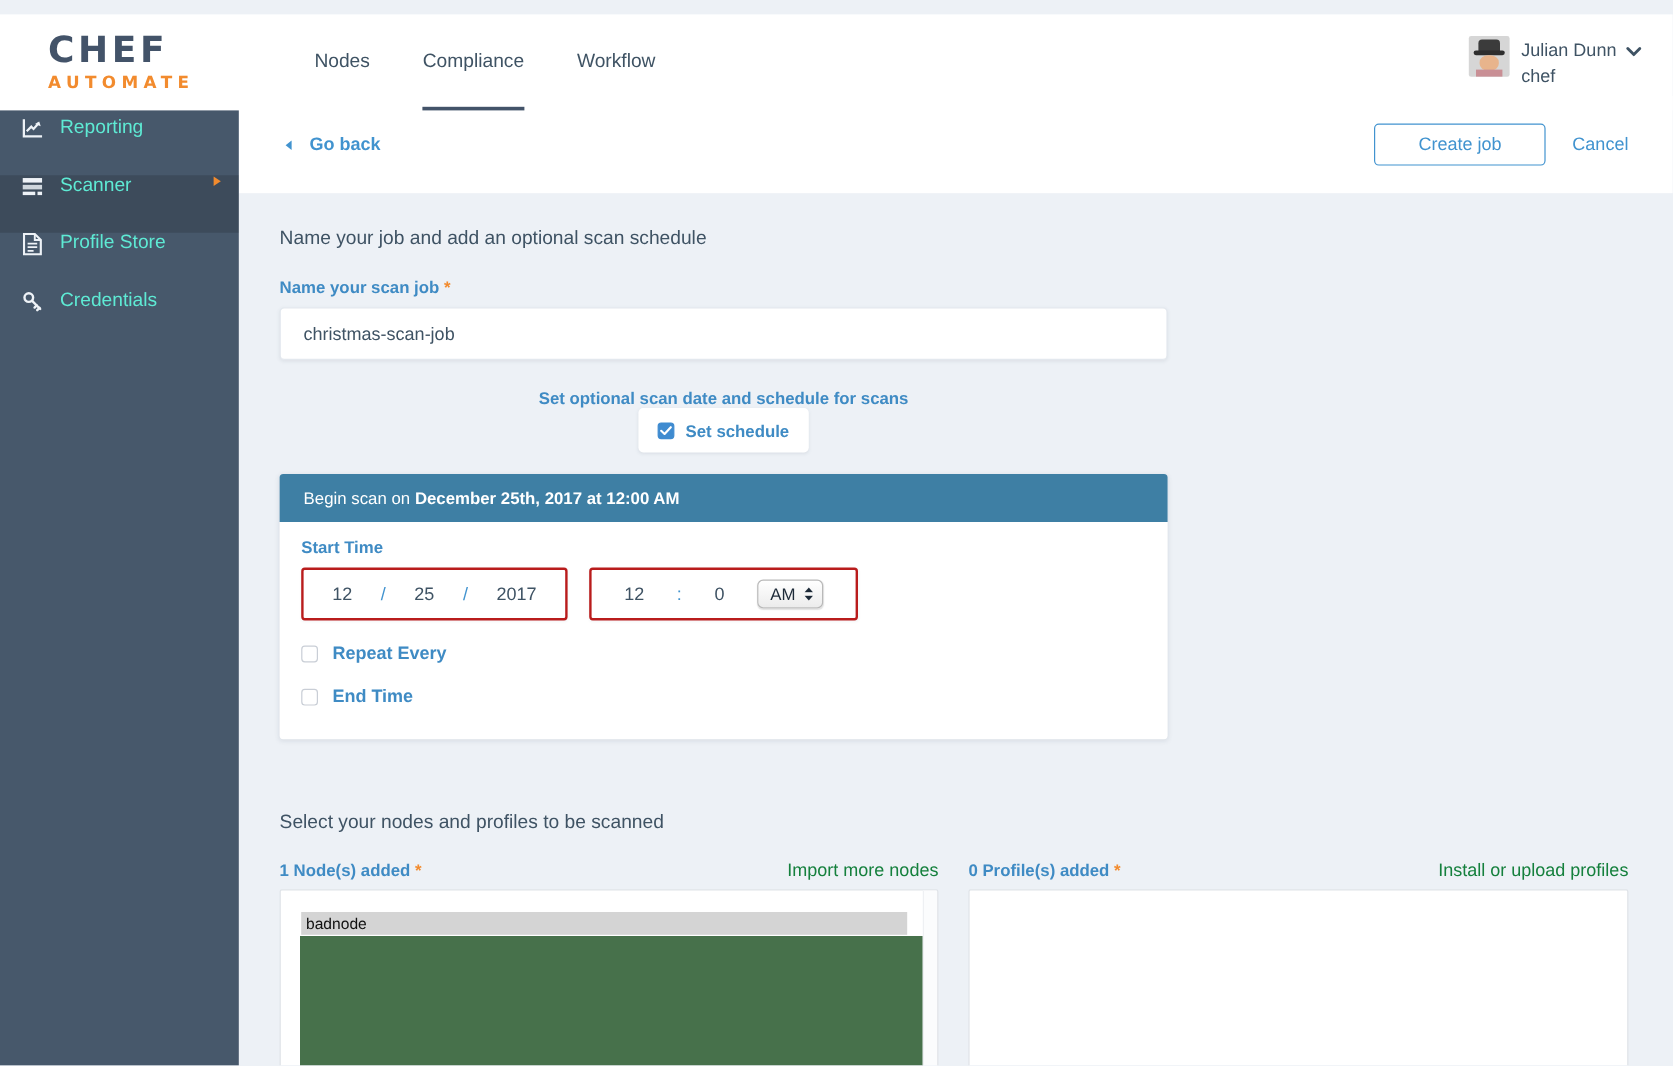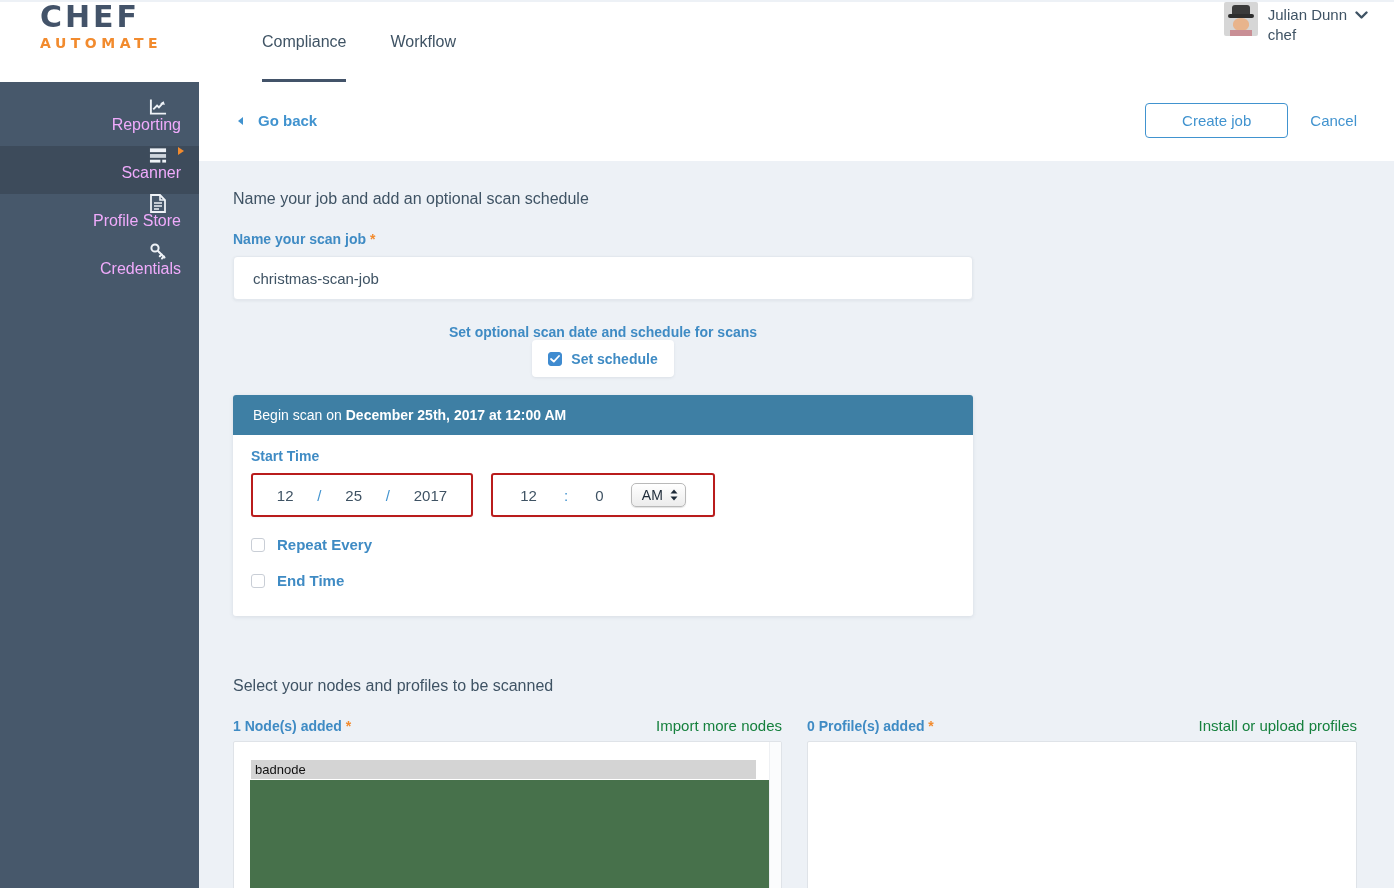--- a/index.html
+++ b/index.html
@@ -1,41 +1,41 @@
 <!DOCTYPE html>
 <html><head>
 <meta charset="utf-8">
 <style>
   * { margin:0; padding:0; box-sizing:border-box; }
   html,body { width:1394px; height:888px; overflow:hidden; }
   body { font-family:"Liberation Sans", sans-serif; color:#3f5364; background:#edf1f6; }
   #app { position:relative; width:1394px; height:888px; background:#edf1f6; }
 
   
-  .header { position:absolute; left:0; top:2px; width:1394px; height:80px; background:#ffffff; z-index:3; display:flex; }
+  .header { position:absolute; left:0; top:12px; width:1394px; height:80px; background:#ffffff; z-index:3; display:flex; align-items:center; }
   .logo { width:200px; padding-left:40px; }
   .logo-chef { font-family:"DejaVu Sans", sans-serif; font-size:30px; font-weight:bold; letter-spacing:3px; color:#435369; line-height:1; }
   .logo-automate { font-family:"DejaVu Sans", sans-serif; font-size:14px; font-weight:600; letter-spacing:4.5px; color:#f28b2e; margin-top:3px; }
   .nav { display:flex; align-items:center; height:100%; margin-left:40px; }
   .nav-item { position:relative; height:100%; display:flex; align-items:center; padding:0 22px; font-size:16px; color:#3f5364; cursor:pointer; }
   .nav-item.active::after { content:""; position:absolute; left:22px; right:22px; bottom:0; height:3px; background:#435369; }
   .user { margin-left:auto; margin-right:26px; display:flex; align-items:flex-start; gap:10px; }
   .avatar { width:34px; height:34px; background:#d6d6d6; position:relative; overflow:hidden; border-radius:2px; flex:0 0 auto; }
   .avatar .hat-top { position:absolute; left:8px; top:3px; width:18px; height:10px; background:#3b3b3b; border-radius:3px 3px 0 0; }
   .avatar .hat-brim { position:absolute; left:4px; top:12px; width:26px; height:4px; background:#2e2e2e; border-radius:2px; }
   .avatar .face { position:absolute; left:9px; top:16px; width:16px; height:13px; background:#e8b48c; border-radius:45%; }
   .avatar .shirt { position:absolute; left:6px; top:28px; width:22px; height:6px; background:#c98f95; }
   .user-text { display:flex; flex-direction:column; line-height:1.35; padding-top:3px; }
   .user-name-row { display:flex; align-items:center; gap:8px; }
   .user-name { font-size:15px; color:#3f5364; }
   .user-org { font-size:15px; color:#3f5364; }
 
   
   .sidebar { position:absolute; left:0; top:80px; width:199px; height:808px; background:#47586b; z-index:2; padding-top:18px; }
-  .side-item { height:48px; display:flex; align-items:flex-end; padding:0 18px; color:#f0abfc; font-size:16px; cursor:pointer; position:relative;flex-direction:column; }
+  .side-item { height:48px; display:flex; align-items:flex-start; padding:0 18px; color:#5eead4; font-size:16px; cursor:pointer; position:relative; }
   .side-item.active { background:rgba(0,0,0,0.14); }
   .side-icon { width:18px; height:18px; margin-right:14px; display:flex; align-items:center; justify-content:center; flex:0 0 auto; }
   .side-caret { position:absolute; right:14px; }
 
   
   .toolbar { position:absolute; left:199px; top:80px; width:1195px; height:81px; background:#ffffff; display:flex; align-items:center; z-index:1; }
   .go-back { display:flex; align-items:center; gap:14px; margin-left:38px; color:#4193cf; font-size:15px; font-weight:600; cursor:pointer; }
   .toolbar-right { margin-left:auto; display:flex; align-items:center; gap:22px; margin-right:37px;padding-left:16px; }
   .btn-outline { border:1px solid #4193cf; color:#4193cf; background:#fff; border-radius:4px; font-size:15px; padding:8px 36px; cursor:pointer; font-family:inherit; }
   .link { color:#4193cf; font-size:15px; cursor:pointer; text-decoration:none; }
@@ -84,20 +84,21 @@
 <body>
 
 <div id="app">
 
   <div class="header">
     <div class="logo">
       <div class="logo-chef">CHEF</div>
       <div class="logo-automate">AUTOMATE</div>
     </div>
     <div class="nav">
+      <div class="nav-item">Nodes</div>
       <div class="nav-item active">Compliance</div>
       <div class="nav-item">Workflow</div>
     </div>
     <div class="user">
       <div class="avatar">
         <div class="hat-top"></div>
           <div class="hat-brim"></div>
           <div class="face"></div>
           <div class="shirt"></div>
       </div>

